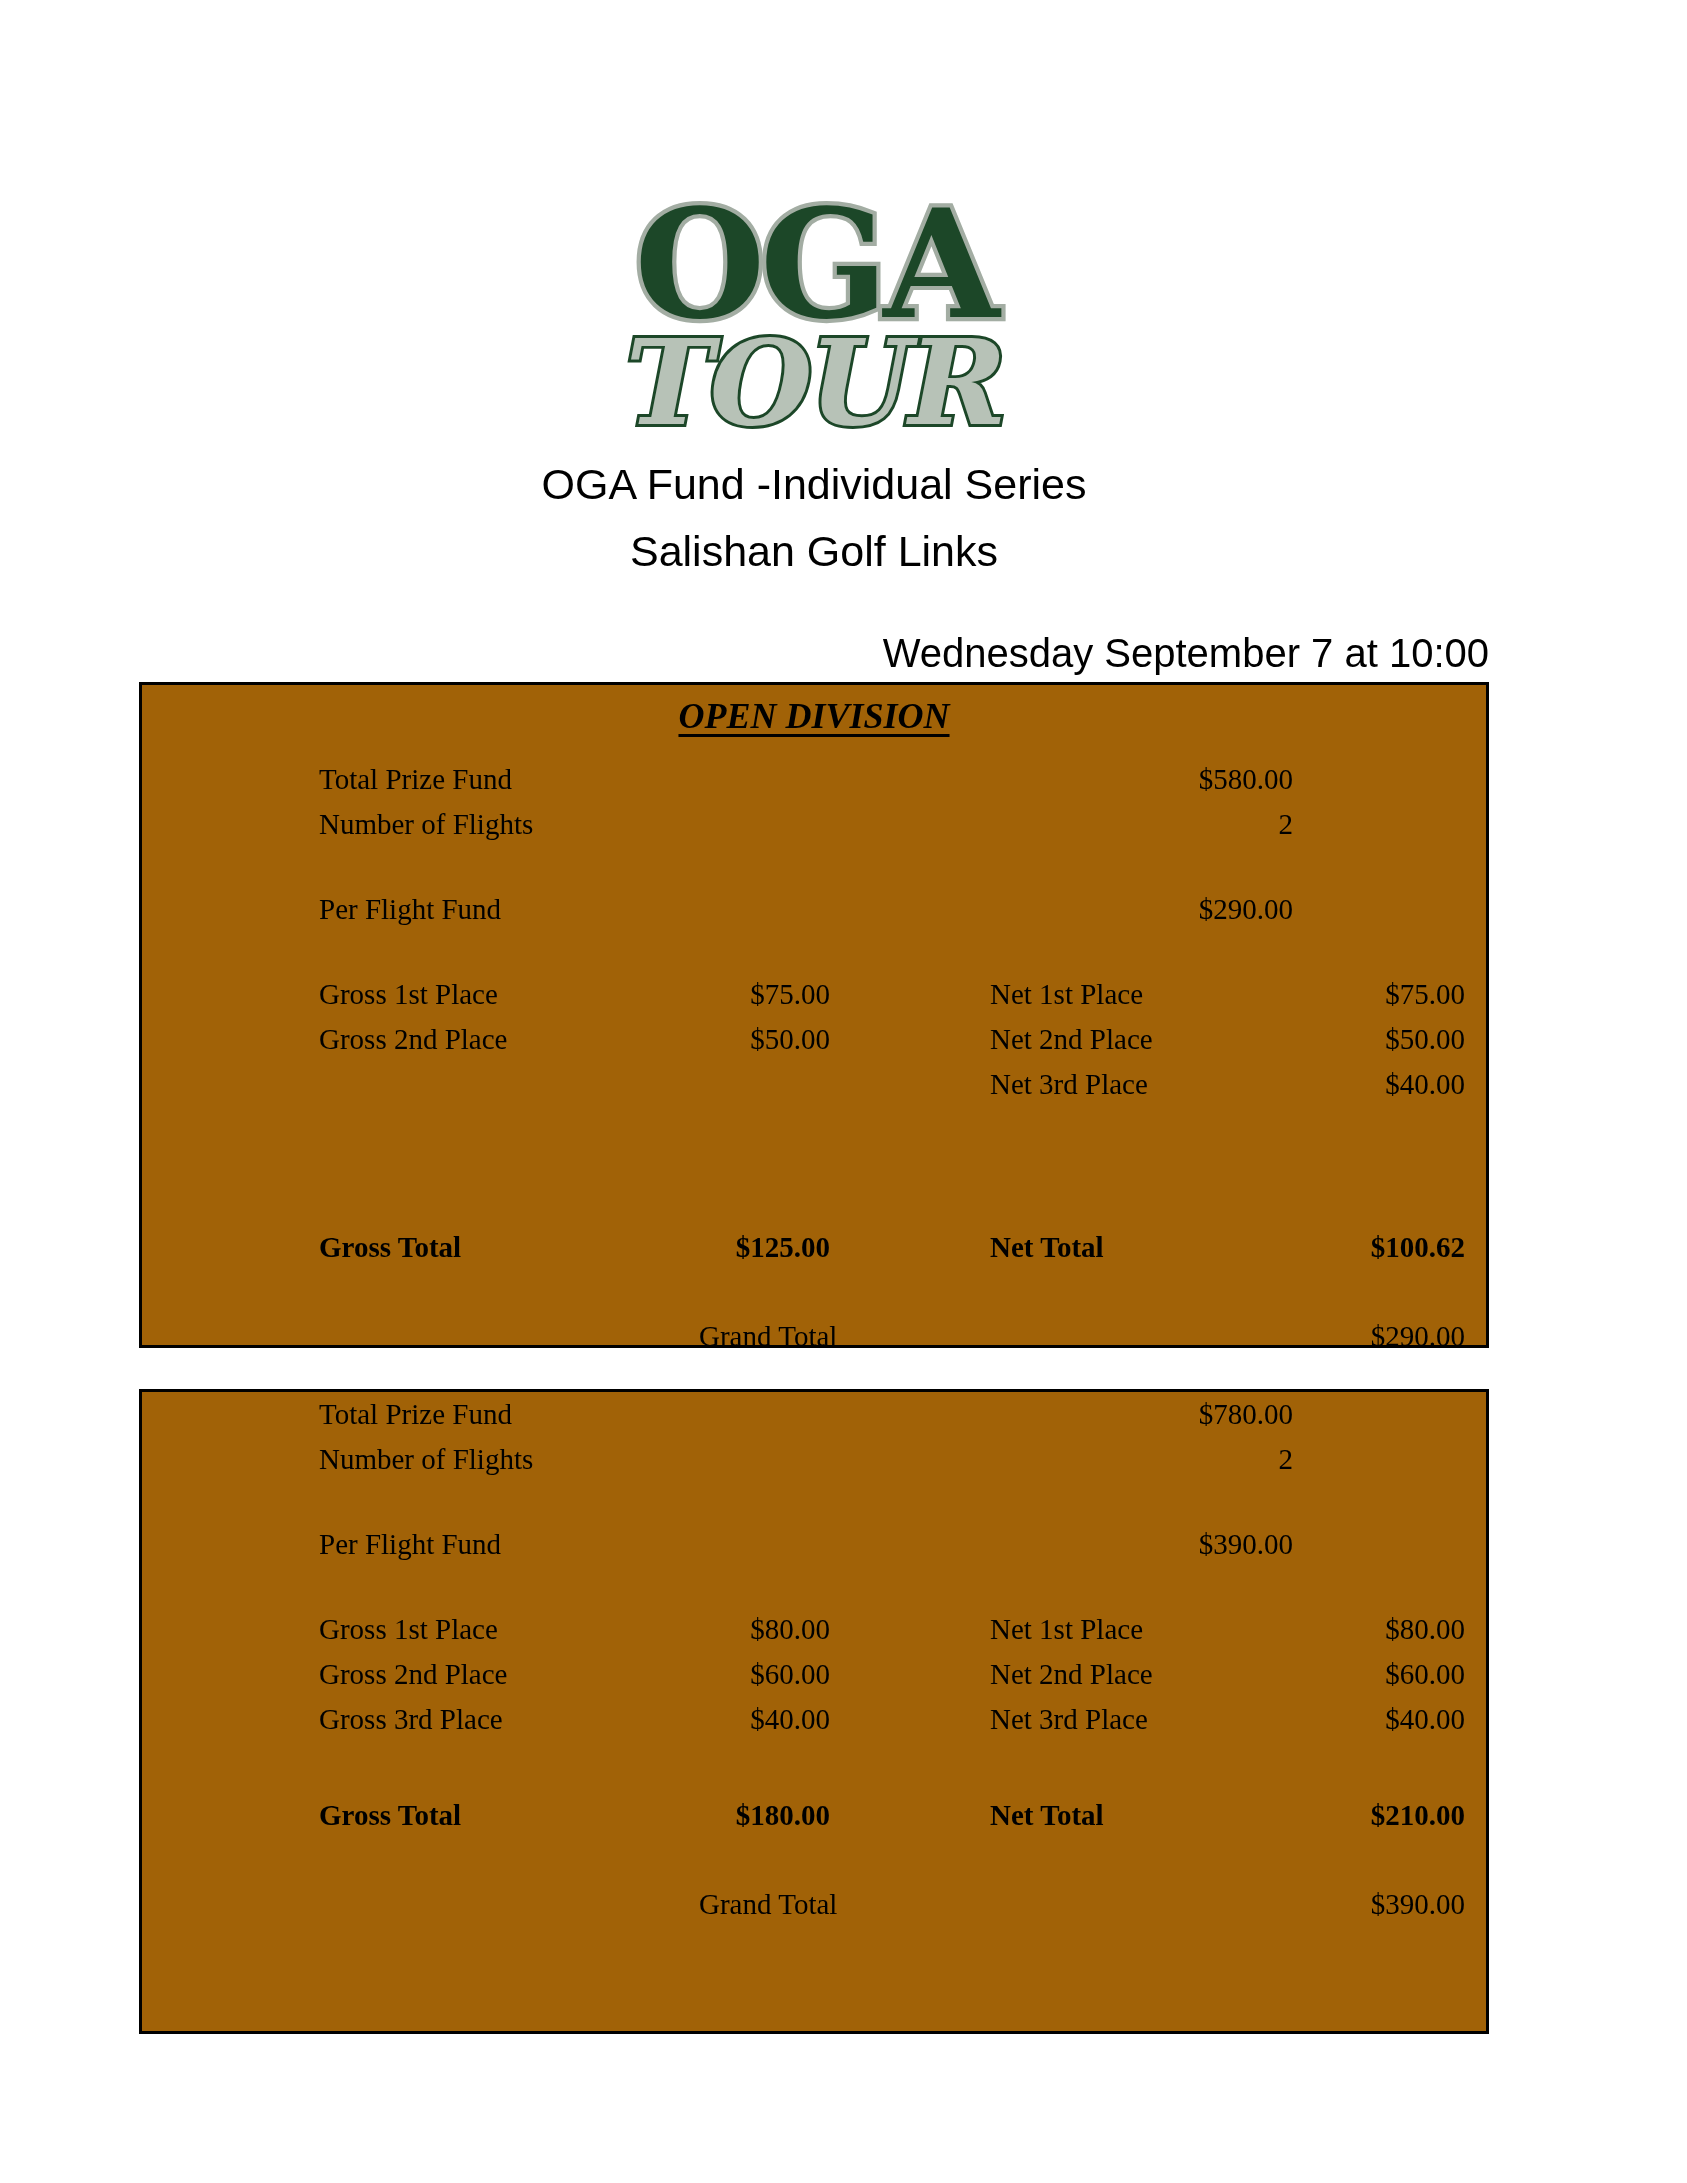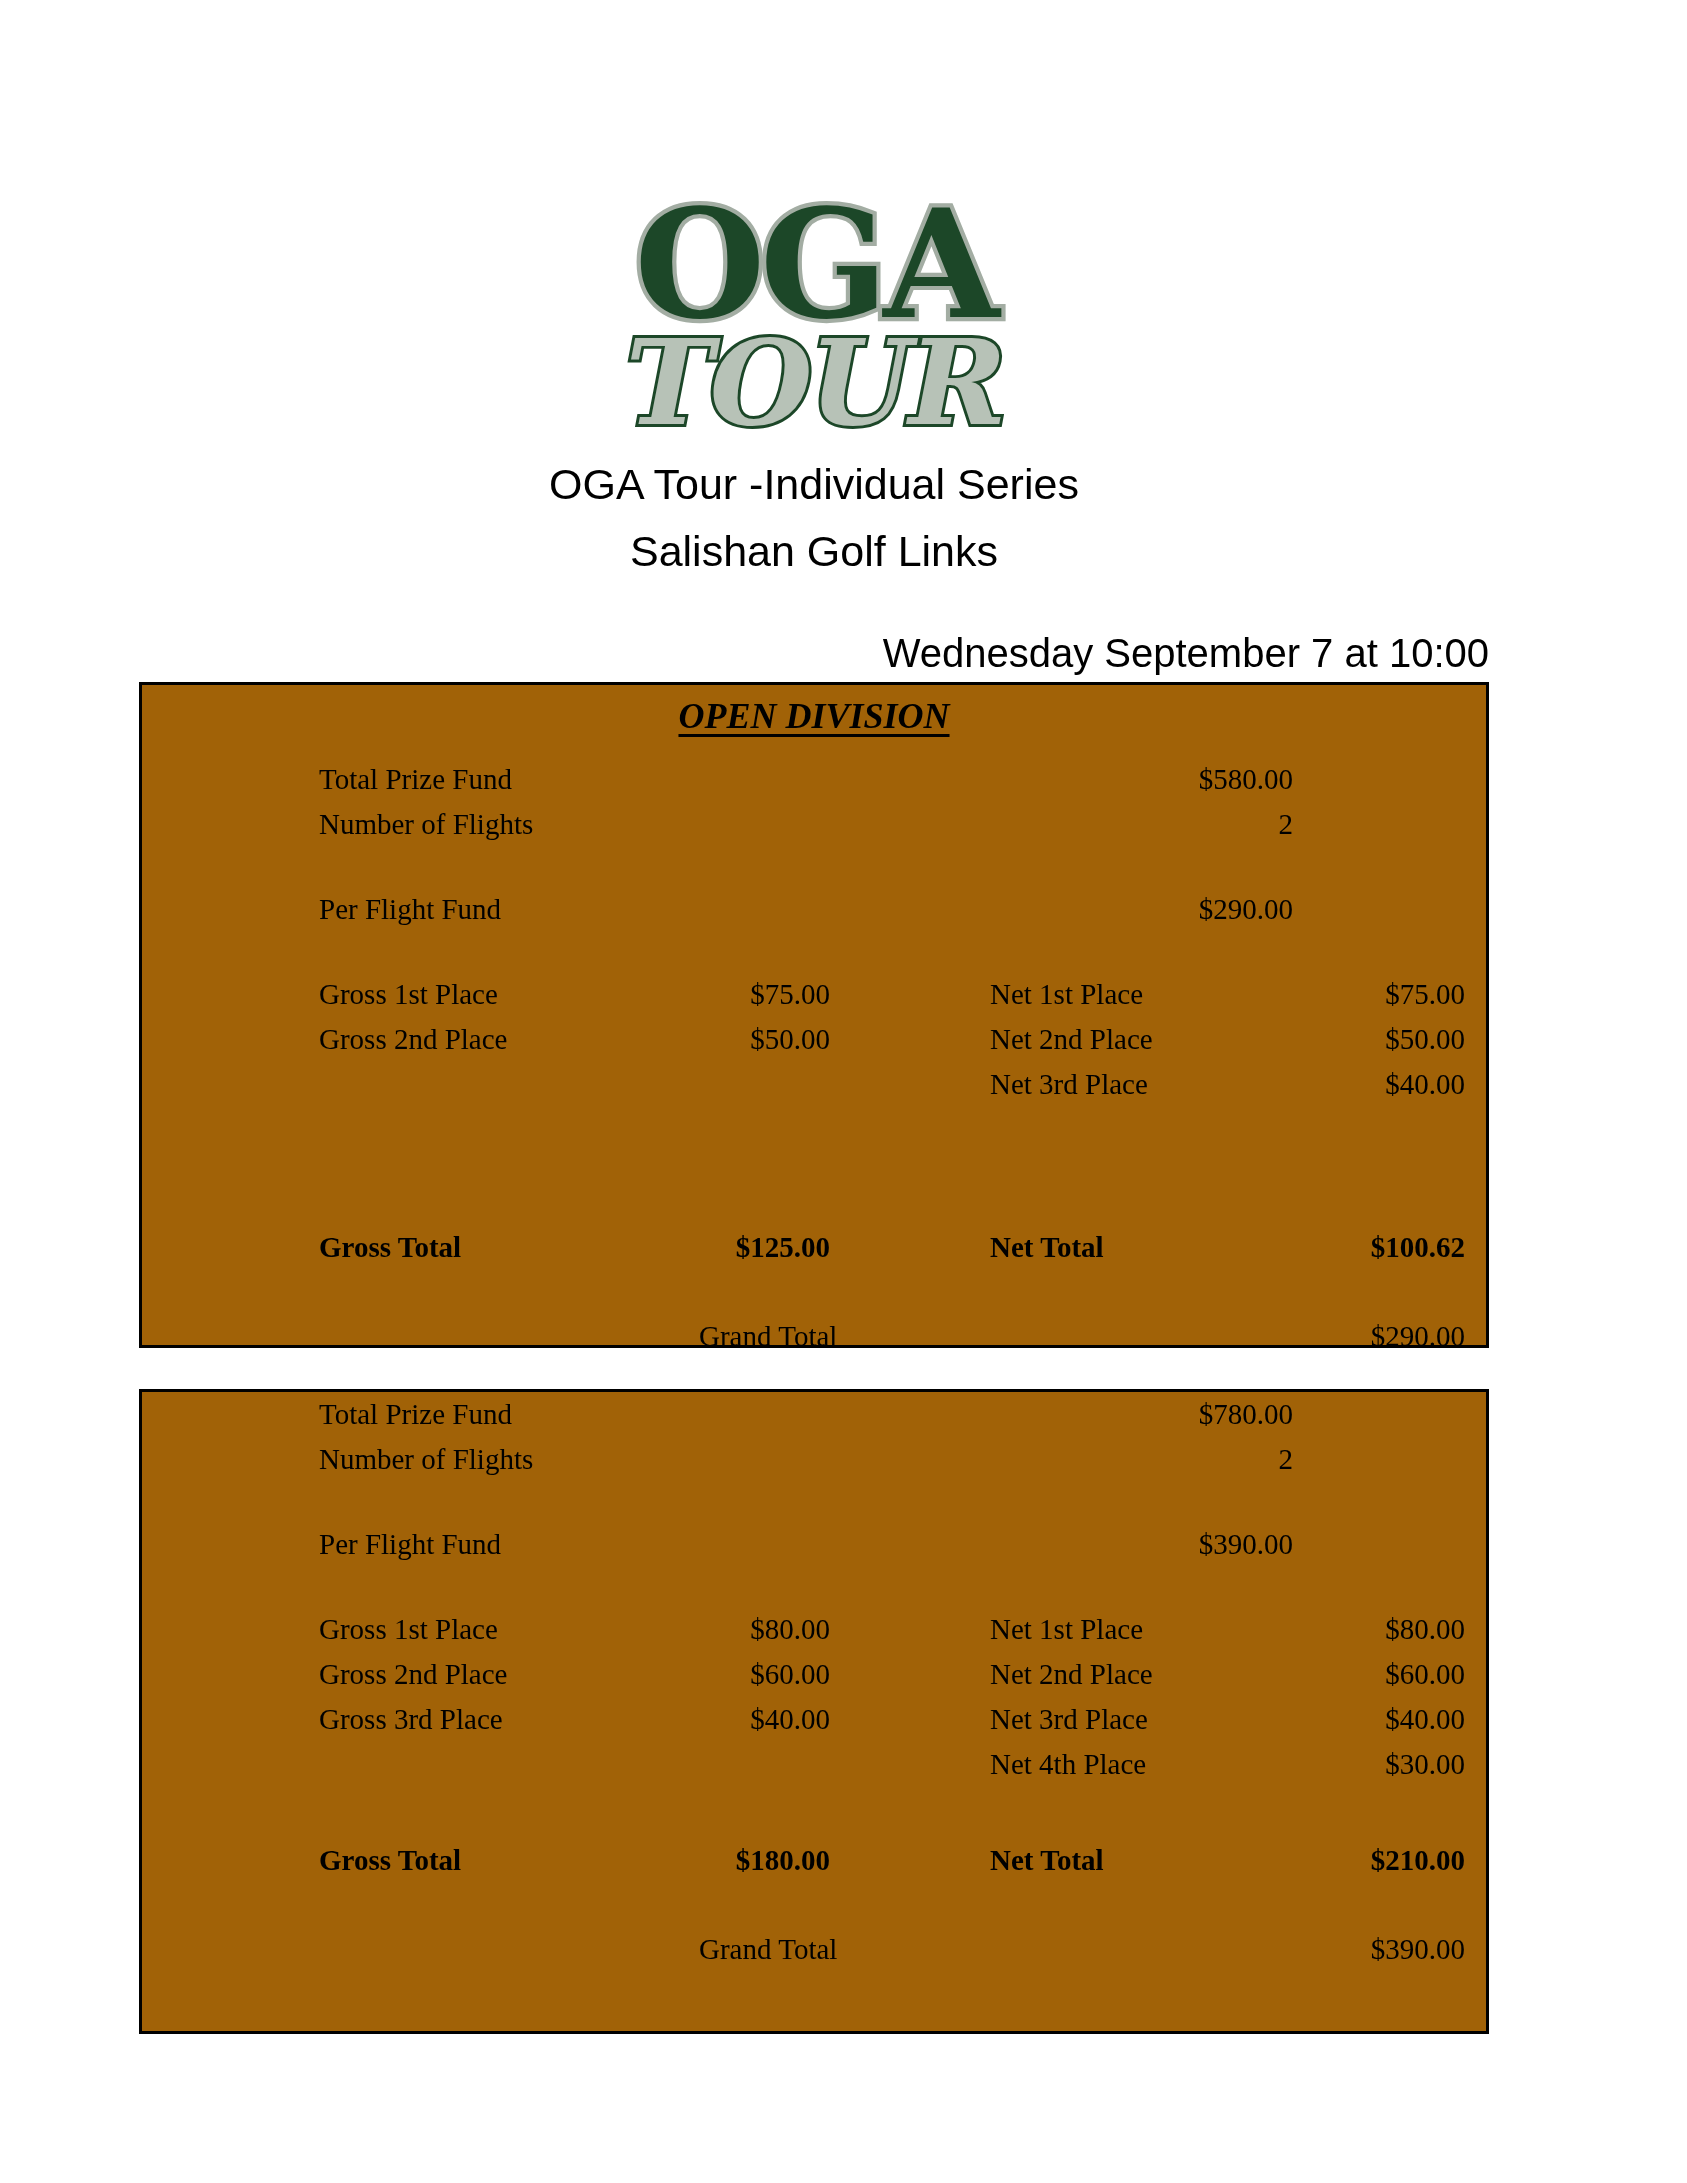--- a/index.html
+++ b/index.html
@@ -105,21 +105,21 @@
 <div class="page">
   <div class="content">
 
     <div class="logo-wrap">
       <svg width="607" height="253" viewBox="0 0 720 300">
         <text x="360" y="150" text-anchor="middle" font-family="DejaVu Serif, serif" font-size="178" font-weight="bold" letter-spacing="-6" fill="#1c4728" stroke="#a3ada3" stroke-width="10" paint-order="stroke">OGA</text>
         <text x="360" y="278" text-anchor="middle" font-family="DejaVu Serif, serif" font-size="140" font-style="italic" font-weight="bold" letter-spacing="-4" fill="#b7c2b7" stroke="#1c4728" stroke-width="7" paint-order="stroke">TOUR</text>
       </svg>
     </div>
 
-    <div class="title">OGA Tour -Individual Series</div>
+    <div class="title">OGA Fund -Individual Series</div>
     <div class="subtitle">Salishan Golf Links</div>
     <div class="datetime">Wednesday September 7 at 10:00</div>
 
     <section class="division-box box-open">
       <h2 class="division-heading">OPEN DIVISION</h2>
 
       <div class="row two">
         <span class="label">Total Prize Fund</span>
         <span class="mid-val">$580.00</span>
       </div>
@@ -198,26 +198,20 @@
         <span class="g-val">$60.00</span>
         <span class="n-label">Net 2nd Place</span>
         <span class="n-val">$60.00</span>
       </div>
       <div class="row four">
         <span class="g-label">Gross 3rd Place</span>
         <span class="g-val">$40.00</span>
         <span class="n-label">Net 3rd Place</span>
         <span class="n-val">$40.00</span>
       </div>
-      <div class="row four">
-        <span class="g-label"></span>
-        <span class="g-val"></span>
-        <span class="n-label">Net 4th Place</span>
-        <span class="n-val">$30.00</span>
-      </div>
 
       <div class="sp60"></div>
 
       <div class="row four total">
         <span class="g-label">Gross Total</span>
         <span class="g-val">$180.00</span>
         <span class="n-label">Net Total</span>
         <span class="n-val">$210.00</span>
       </div>
 

